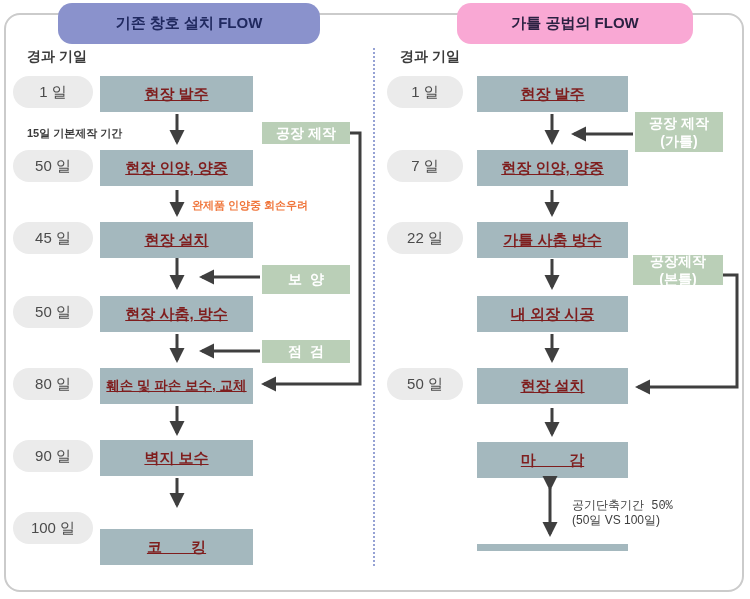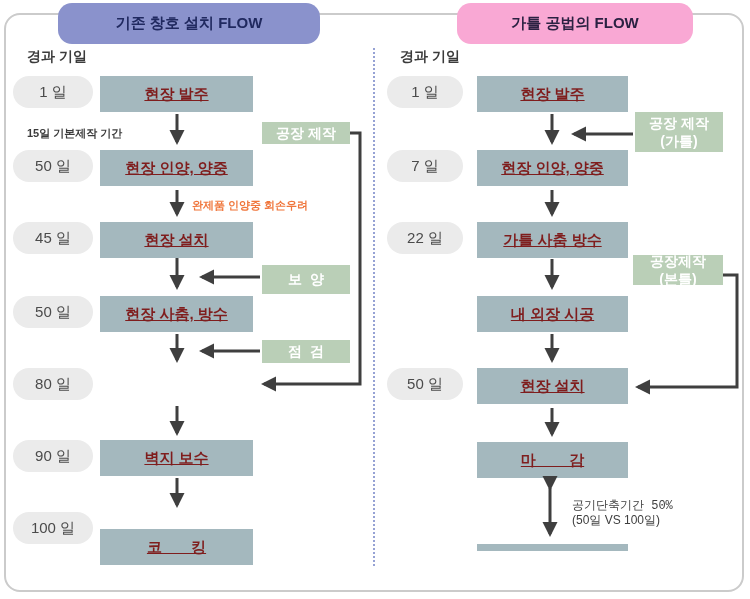--- a/index.html
+++ b/index.html
@@ -68,20 +68,21 @@
   <div class="day-pill" style="left:13px;top:222px;">45 일</div>
   <div class="day-pill" style="left:13px;top:296px;">50 일</div>
   <div class="day-pill" style="left:13px;top:368px;">80 일</div>
   <div class="day-pill" style="left:13px;top:440px;">90 일</div>
   <div class="day-pill" style="left:13px;top:512px;">100 일</div>
 
   <div class="flow-box left" style="top:76px;">현장 발주</div>
   <div class="flow-box left" style="top:150px;">현장 인양, 양중</div>
   <div class="flow-box left" style="top:222px;">현장 설치</div>
   <div class="flow-box left" style="top:296px;">현장 사춤, 방수</div>
+  <div class="flow-box left small-text" style="top:368px;">훼손 및 파손 보수, 교체</div>
   <div class="flow-box left" style="top:440px;">벽지 보수</div>
   <div class="flow-box left" style="top:512px;margin-top:17px;">코       킹</div>
 
   <div class="note" style="left:27px;top:126px;">15일 기본제작 기간</div>
   <div class="warning" style="left:192px;top:198px;">완제품 인양중 회손우려</div>
 
   <div class="green-box" style="left:262px;top:122px;width:88px;height:22px;">공장 제작</div>
   <div class="green-box" style="left:262px;top:265px;width:88px;height:29px;">보  양</div>
   <div class="green-box" style="left:262px;top:340px;width:88px;height:23px;text-align:center;">점  검</div>
 

